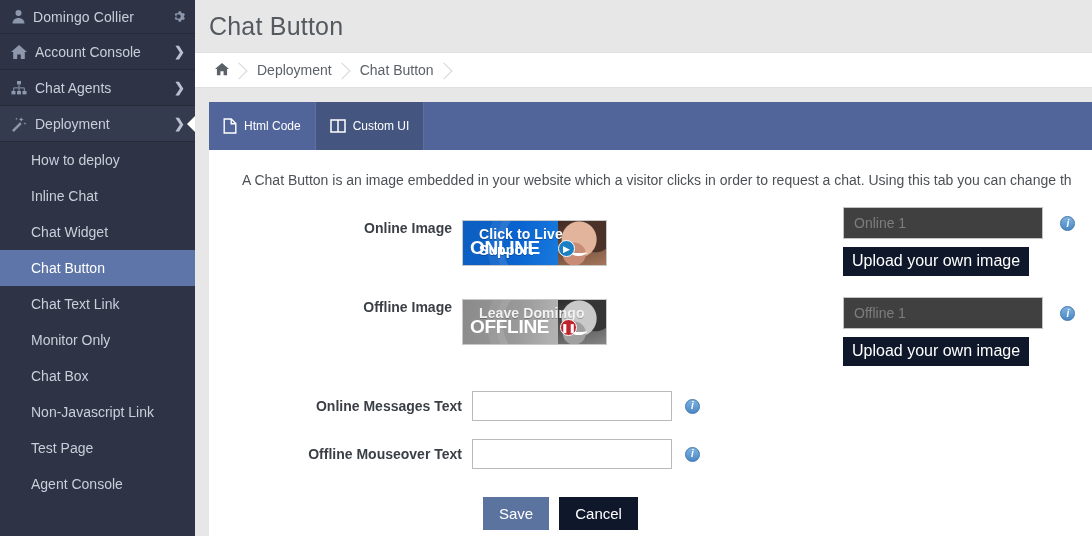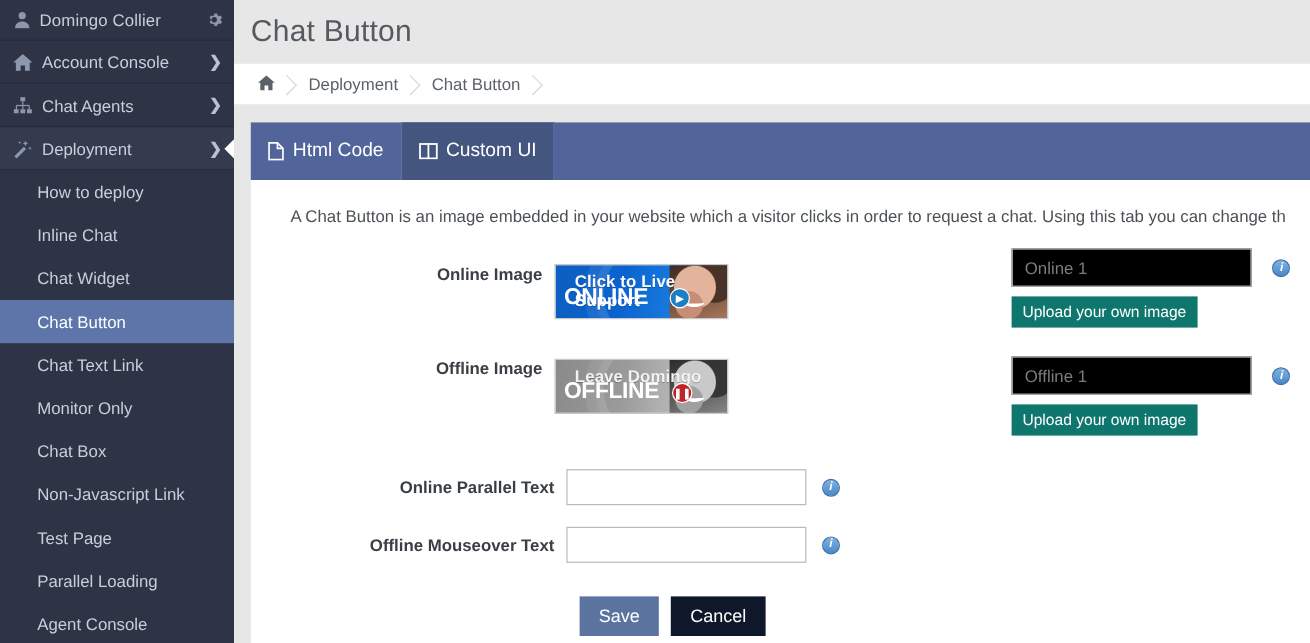--- a/index.html
+++ b/index.html
@@ -85,21 +85,21 @@
 
   .panel-wrap { padding: 14px 0 0 14px; }
   .panel { background: #ffffff; width: 883px; min-height: 424px; }
 
   .tabbar {
     background: #52659b; height: 48px; display: flex; align-items: stretch;
     width: 1078px;
   }
   .tab {
     display: flex; align-items: center; gap: 7px;
-    padding: 0 14px; color: #ffffff; font-size: 16px;
+    padding: 0 14px; color: #ffffff; font-size: 12px;
     border-right: 1px solid #5d6fa3;
     cursor: pointer;
   }
   .tab.active { background: #445680; }
   .tab .glyph { display: flex; align-items: center; }
 
   .desc {
     font-size: 14px; color: #4c5156; padding: 21px 0 0 14px;
     white-space: nowrap; line-height: 1.3; margin-left: 19px;
   }
@@ -160,35 +160,35 @@
   }
   .btn-mic {
     position: absolute; left: 4px; top: 20px; width: 14px; height: 14px;
     border-left: 2px solid #2c2c2c; border-radius: 50% 0 0 50%;
   }
 
   .right-col { position: absolute; left: 634px; top: 0; }
   .txt {
     width: 200px; height: 32px; border: 1px solid #c3c3c3;
     font-size: 14px; color: #9a9a9a; padding: 0 10px;
-    font-family: "Liberation Sans", sans-serif; background: #000000;
+    font-family: "Liberation Sans", sans-serif; background: #404040;
     outline: none;
   }
   .txt::placeholder { color: #7d7d7d; }
   .info {
     width: 15px; height: 15px; border-radius: 50%;
     background: linear-gradient(#7fb3e0, #4a87c4);
     border: 1px solid #3d74ab;
     color: #ffffff; font-size: 10px; font-style: italic; font-weight: bold;
     display: inline-flex; align-items: center; justify-content: center;
     vertical-align: middle; line-height: 1;
   }
   .upload {
     display: inline-block; margin-top: 8px;
-    background: #0f766e; color: #ffffff; font-size: 13px;
+    background: #0f172a; color: #ffffff; font-size: 16px;
     padding: 5px 9px 6px; border: 0; cursor: pointer;
     font-family: "Liberation Sans", sans-serif;
   }
 
   .mo-input {
     width: 200px; height: 30px; border: 1px solid #b9b9b9; background: #fff;
     font-size: 14px; padding: 0 8px; outline: none;
     font-family: "Liberation Sans", sans-serif;
   }
 
@@ -281,23 +281,20 @@
       <span>Monitor Only</span>
     </div>
     <div class="sb-sub">
       <span>Chat Box</span>
     </div>
     <div class="sb-sub">
       <span>Non-Javascript Link</span>
     </div>
     <div class="sb-sub">
       <span>Test Page</span>
-    </div>
-    <div class="sb-sub">
-      <span>Parallel Loading</span>
     </div>
     <div class="sb-sub">
       <span>Agent Console</span>
     </div>
   </nav>
 
   <section class="main">
 
     <h1 class="page-title">Chat Button</h1>
 
@@ -367,21 +364,21 @@
                   <span class="btn-smile"></span>
                   <span class="btn-mic"></span>
                 </span>
               <span class="btn-top">Leave Domingo</span>
               <span class="btn-main">OFFLINE</span>
               <span class="btn-dot">❚❚</span>
             </div>
           </div>
 
           <div class="row" style="margin-top:46px; align-items:center;">
-            <div class="lbl-col" style="width:263px;">Online Parallel Text</div>
+            <div class="lbl-col" style="width:263px;">Online Messages Text</div>
             <input class="mo-input" type="text" value="" style="">
             <span class="info" style="margin-left:13px;">i</span>
           </div>
 
           <div class="row" style="margin-top:18px; align-items:center;">
             <div class="lbl-col" style="width:263px;">Offline Mouseover Text</div>
             <input class="mo-input" type="text" value="" style="">
             <span class="info" style="margin-left:13px;">i</span>
           </div>
 

